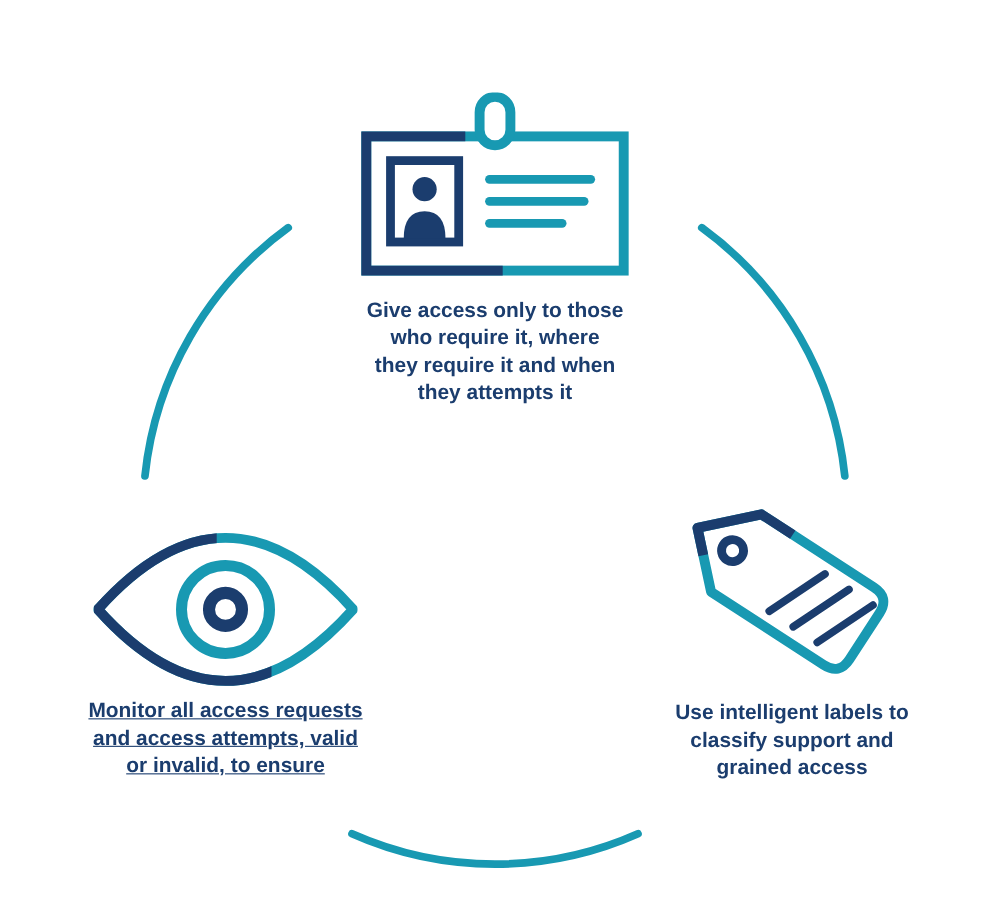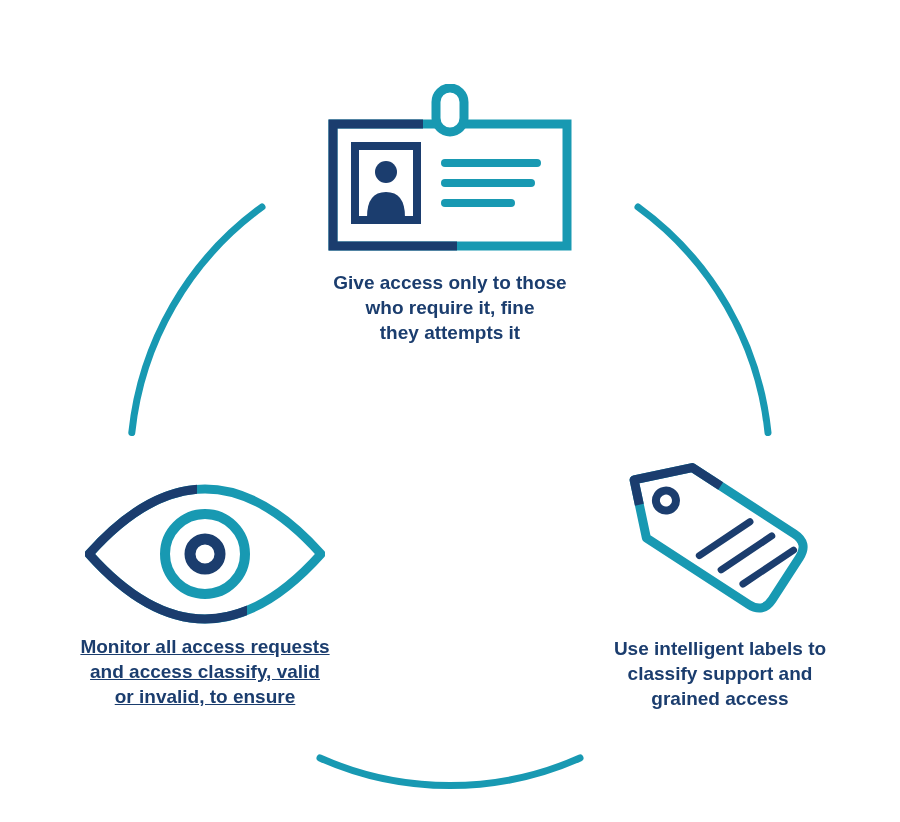--- a/index.html
+++ b/index.html
@@ -87,27 +87,28 @@
       <circle class="sn" stroke-width="8" cx="42" cy="52" r="10"></circle>
 
       <line class="sn" stroke-width="7" stroke-linecap="round" x1="100" y1="80" x2="124" y2="24"></line>
       <line class="sn" stroke-width="7" stroke-linecap="round" x1="126" y1="80" x2="150" y2="24"></line>
       <line class="sn" stroke-width="7" stroke-linecap="round" x1="152" y1="80" x2="176" y2="24"></line>
     </g>
   </svg>
 
   <div class="caption" style="left:300px; top:234px; width:300px;">
     <div>Give access only to those</div>
-    <div>who require it, fine</div>
+    <div>who require it, where</div>
+    <div>they require it and when</div>
     <div>they attempts it</div>
   </div>
 
   <div class="caption" style="left:55px; top:598px; width:300px;text-decoration:underline;">
     <div>Monitor all access requests</div>
-    <div>and access classify, valid</div>
+    <div>and access attempts, valid</div>
     <div>or invalid, to ensure</div>
   </div>
 
   <div class="caption" style="left:570px; top:600px; width:300px;">
     <div>Use intelligent labels to</div>
     <div>classify support and</div>
     <div>grained access</div>
   </div>
 
 </div>

